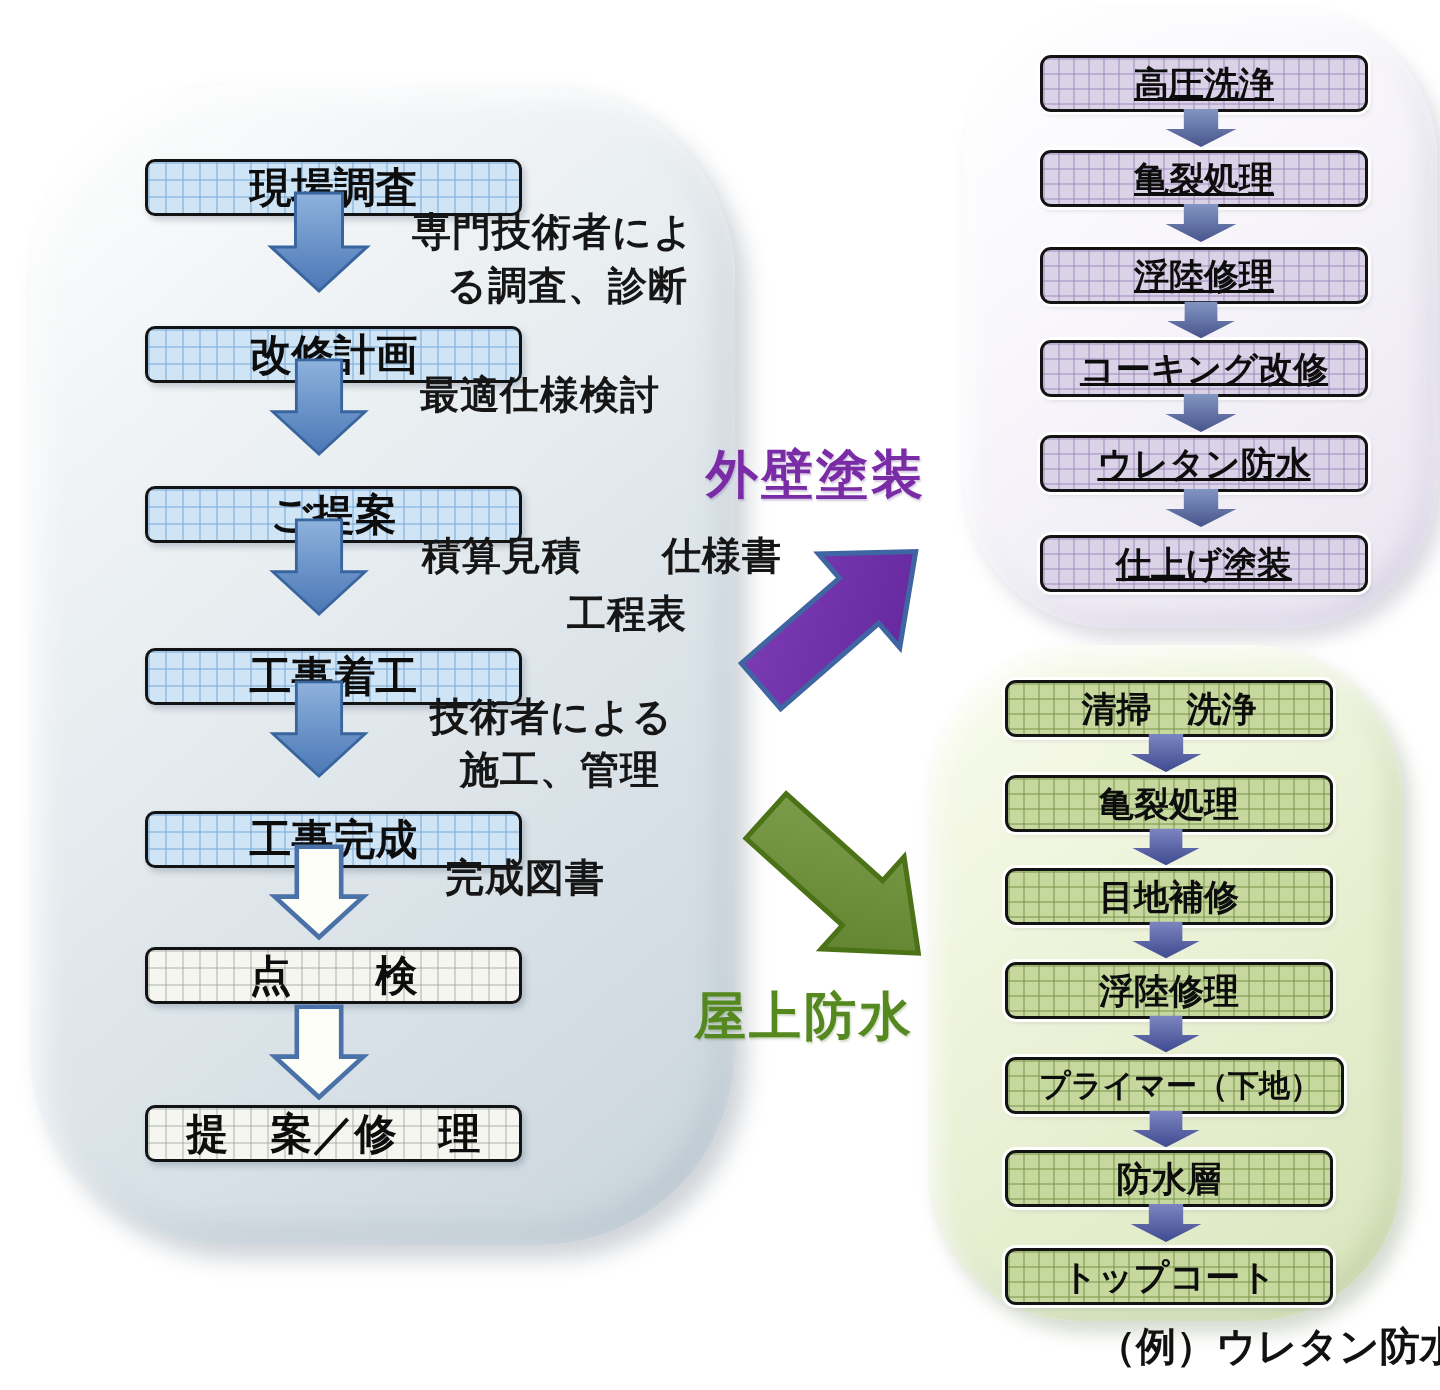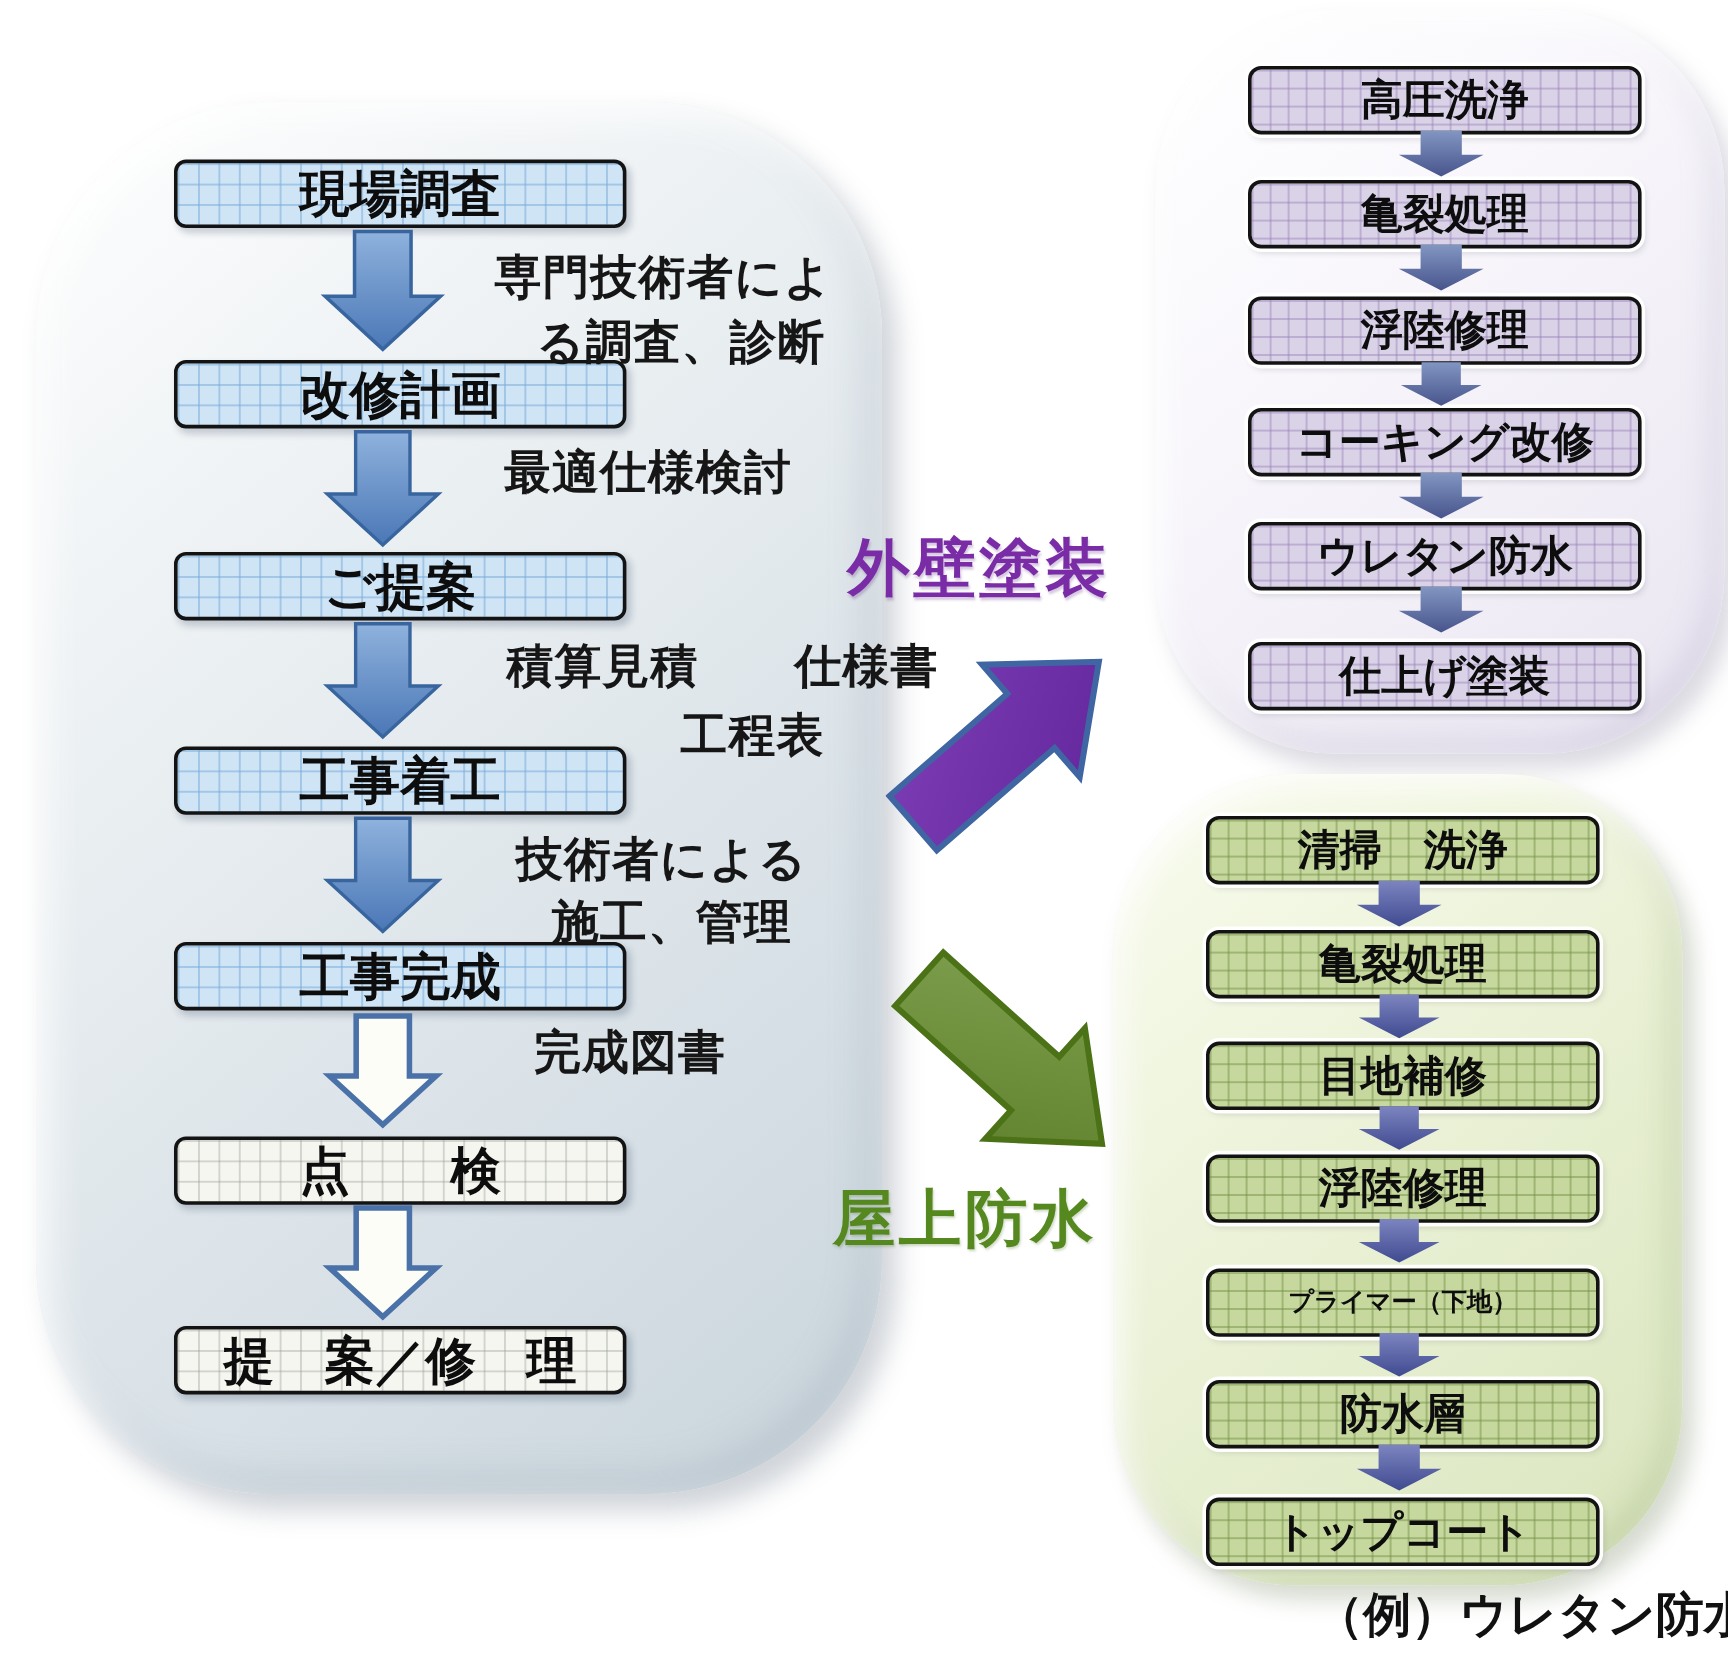--- a/index.html
+++ b/index.html
@@ -35,37 +35,39 @@
   }
   .fbox-left{
     left:115px;width:371px;height:51px;border-radius:10px;font-size:42px;
     box-shadow:3px 4px 6px rgba(30,50,80,.22);
   }
   .fill-blue{
     background-color:#cfe5f6;
     background-image:linear-gradient(to right, rgba(125,172,216,.55) 2px, transparent 2px),
                      linear-gradient(to bottom, rgba(125,172,216,.55) 2px, transparent 2px);
     background-size:17px 17px;
+    margin-top:26px;
   }
   .fill-white{
     background-color:#f6f6f0;
     background-image:linear-gradient(to right, rgba(150,158,150,.38) 2px, transparent 2px),
                      linear-gradient(to bottom, rgba(150,158,150,.38) 2px, transparent 2px);
     background-size:17px 17px;
   }
   .fbox-right{
     left:77px;width:322px;height:51px;border-radius:11px;font-size:35px;
     box-shadow:0 0 0 3px rgba(255,255,255,.95), 2px 3px 5px rgba(60,60,80,.18);
   }
-  .fbox-right.long{font-size:21px;}
+  .fbox-right.long{font-size:31px;padding-left:11px;}
   .fill-lav{
     background-color:#dad3e8;
     background-image:linear-gradient(to right, rgba(152,130,182,.45) 2px, transparent 2px),
                      linear-gradient(to bottom, rgba(152,130,182,.45) 2px, transparent 2px);
     background-size:15px 15px;
+    text-decoration:underline;
   }
   .fill-green{
     background-color:#c6d89e;
     background-image:linear-gradient(to right, rgba(118,146,74,.5) 2px, transparent 2px),
                      linear-gradient(to bottom, rgba(118,146,74,.5) 2px, transparent 2px);
     background-size:15px 15px;
   }
   .varrow{position:absolute;left:237px;width:104px;}
   .sarrow{position:absolute;left:199px;width:78px;height:42px;}
   .ann{

